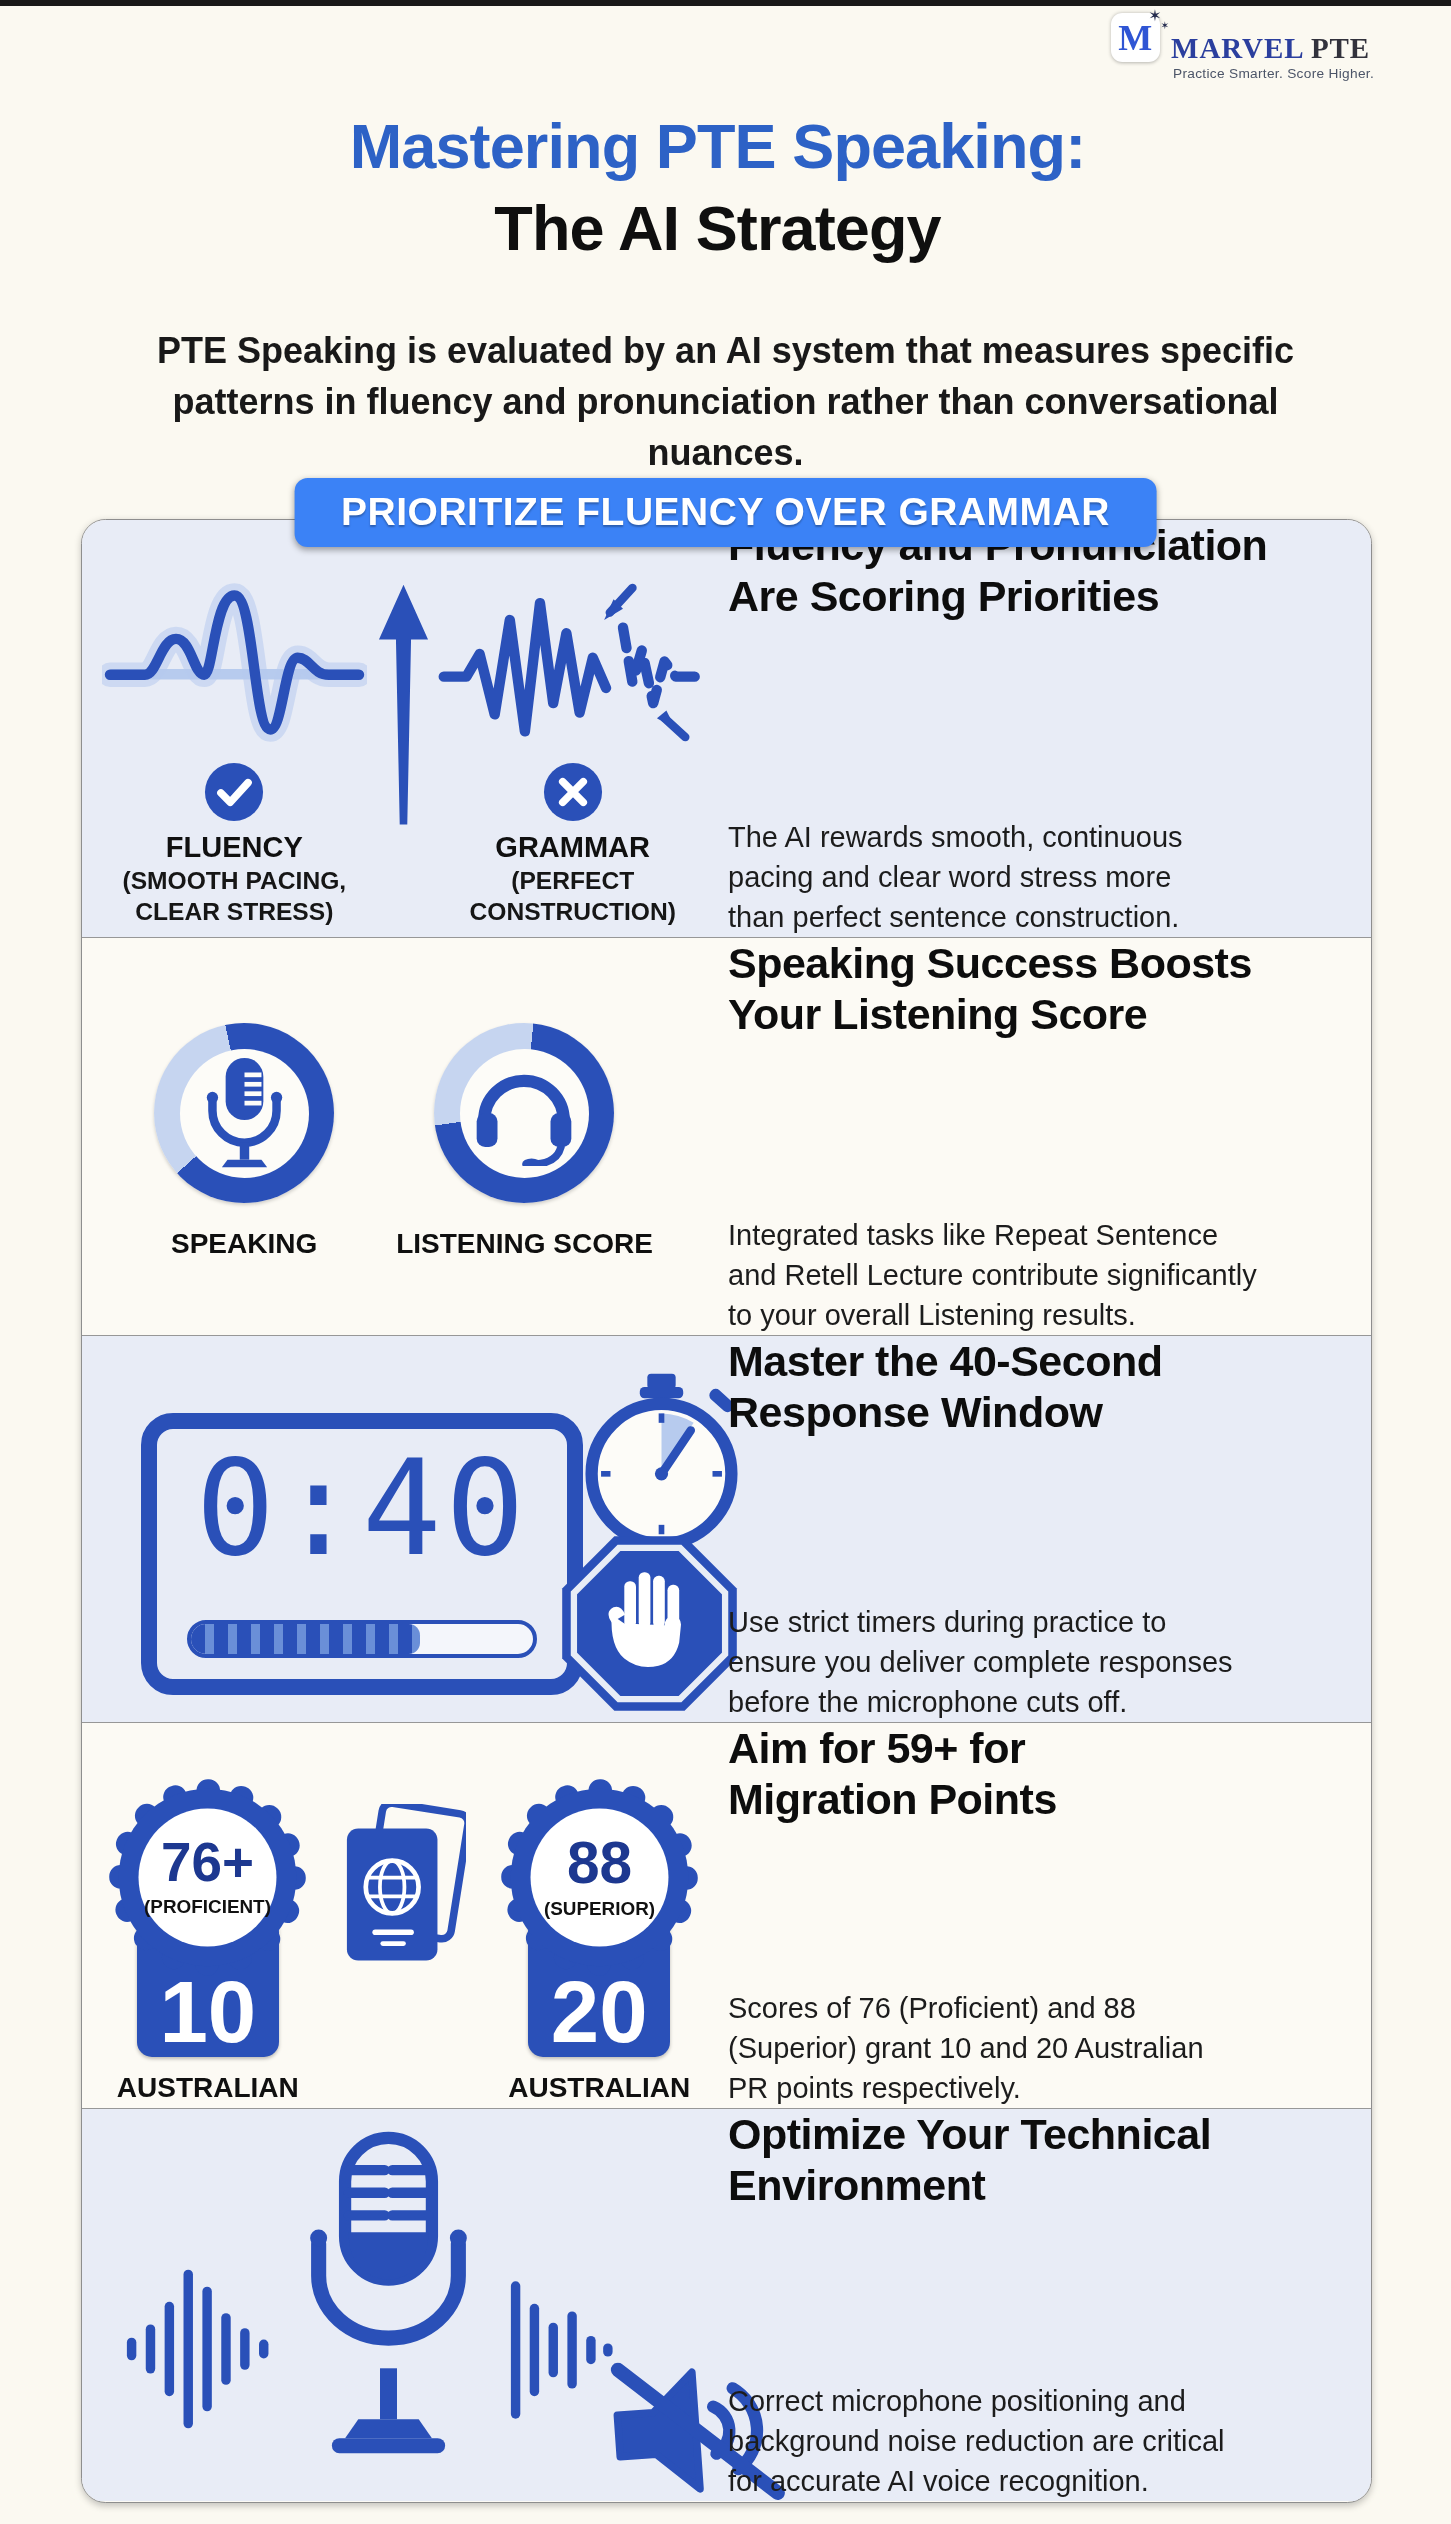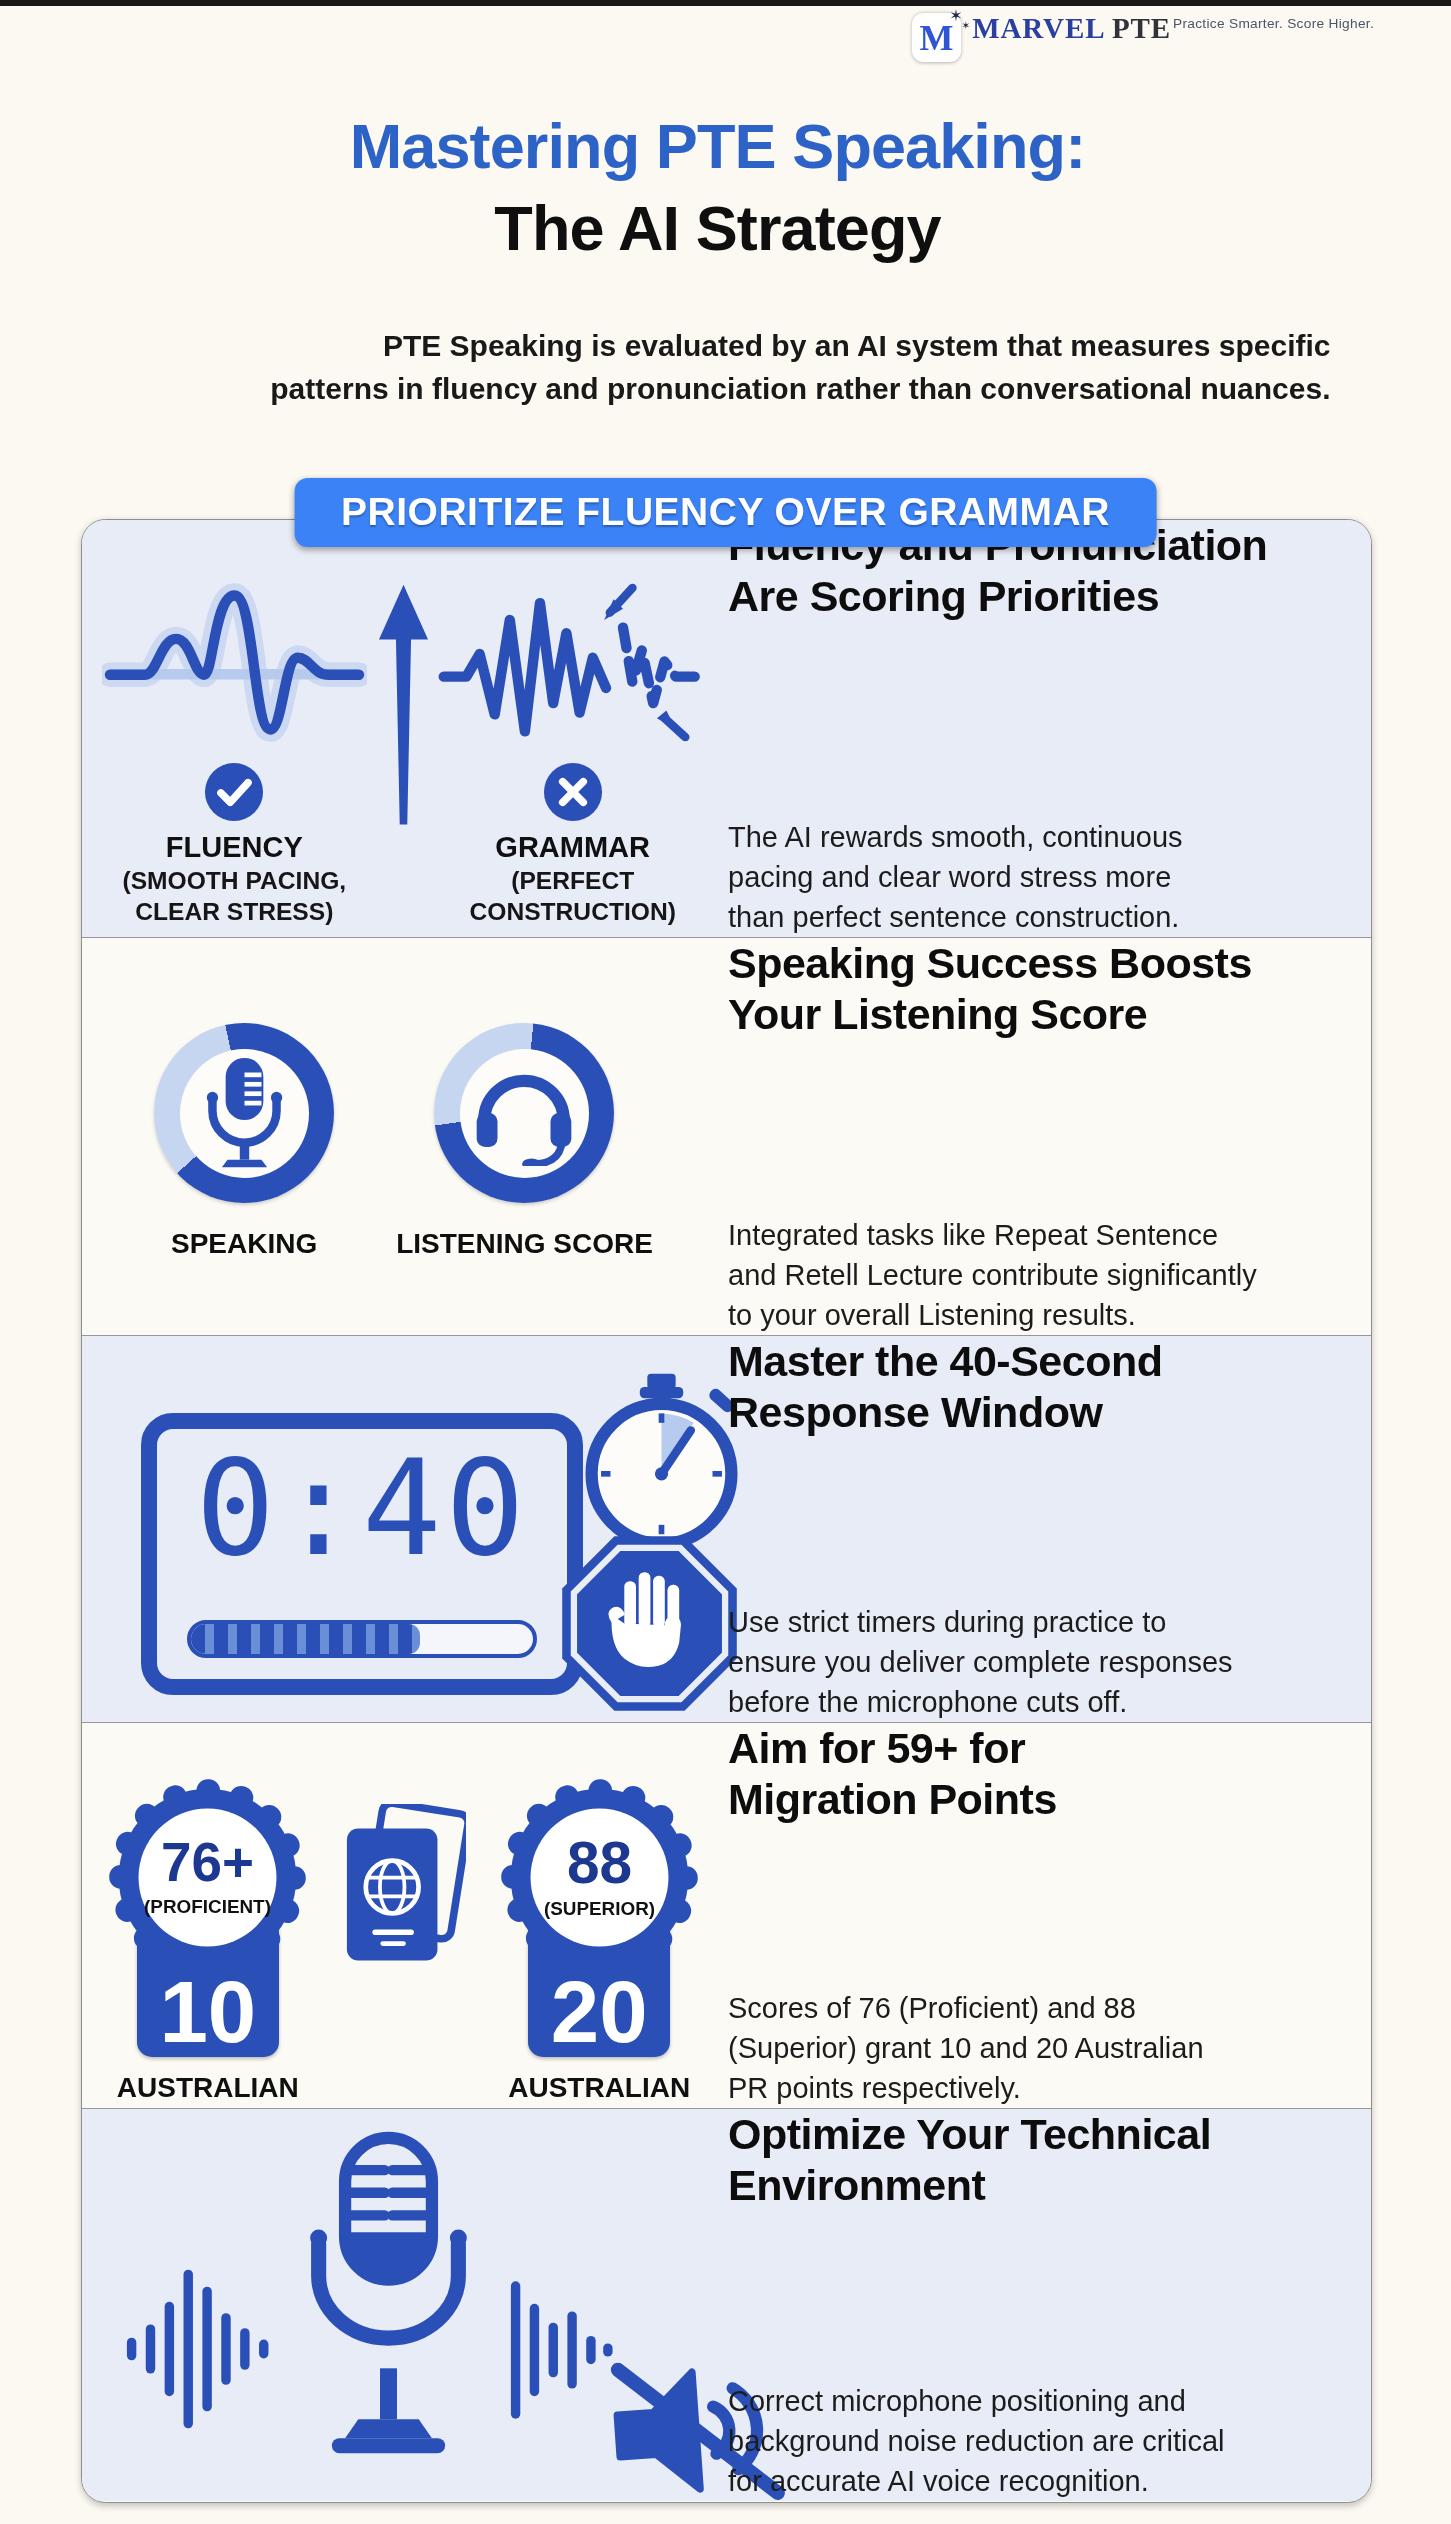--- a/index.html
+++ b/index.html
@@ -7,33 +7,33 @@
   .page { position:relative; width:1451px; height:2525px; background:#fbf9f1; overflow:hidden; margin:0 auto; }
   .top-strip { position:absolute; top:0; left:0; width:100%; height:5.7px; background:#191919; }
 
   
   .logo { position:absolute; top:13.2px; right:77px; display:flex; gap:11.3px; align-items:flex-start; }
   .monogram { width:49px; height:49px; border-radius:11.3px; background:#ffffff; box-shadow:0 0.9px 3.8px rgba(0,0,0,.28);
               display:flex; align-items:center; justify-content:center; position:relative; }
   .monogram .m { font-size:36px; font-weight:bold; color:#2f55d4; font-family:"Liberation Serif", serif; line-height:1; }
   .spark1 { position:absolute; top:-7.6px; right:-1.9px; font-size:16px; color:#232a4d; }
   .spark2 { position:absolute; top:5.7px; right:-9.4px; font-size:10.4px; color:#232a4d; }
-  .brand-block { display:flex; flex-direction:row; }
+  .brand-block { display:flex; flex-direction:column;margin-top:20px; }
   .brand { font-family:"Liberation Serif", serif; font-weight:bold; font-size:29px; letter-spacing:0.9px; line-height:1.05; }
   .brand-blue { color:#2b3f9e; }
   .brand-dark { color:#32323c; }
   .tagline { font-size:13.7px; color:#4c5568; margin-top:2.8px; padding-left:1.9px; letter-spacing:0.3px; }
 
   
   .hero-title { position:absolute; top:106px; left:0; right:16px; text-align:center; font-weight:bold; line-height:1.3;
                 font-size:63px; letter-spacing:-0.9px; }
   .hero-title .t1 { color:#2d62c6; }
   .hero-title .t2 { color:#0f0f0f; }
-  .hero-sub { position:absolute; top:325px; left:50%; transform:translateX(-50%); width:1210px; text-align:right;
-              font-size:30px; font-weight:600; color:#191919; line-height:1.42; white-space:pre-line; }
+  .hero-sub { position:absolute; top:325px; left:50%; transform:translateX(-50%); width:1210px; text-align:center;
+              font-size:36px; font-weight:600; color:#191919; line-height:1.42; white-space:pre-line; }
 
   
   .banner { position:absolute; top:478px; left:50%; transform:translateX(-50%); background:#3b82f6; color:#ffffff;
             font-size:39px; font-weight:bold; letter-spacing:0.5px; padding:12.3px 47px; border-radius:13.2px;
             box-shadow:0 2.8px 6.6px rgba(0,0,0,.35); white-space:nowrap; z-index:5; text-shadow:0 1.9px 1.9px rgba(0,0,0,.28); }
 
   
   .stack { position:absolute; left:81px; top:519px; width:1291px; height:1984px; border:1.9px solid #8e8e8e;
            border-radius:24.6px; overflow:hidden; box-shadow:0 2.8px 7.6px rgba(0,0,0,.22); background:#fcfaf4; }
   .card { position:relative; width:100%; }

